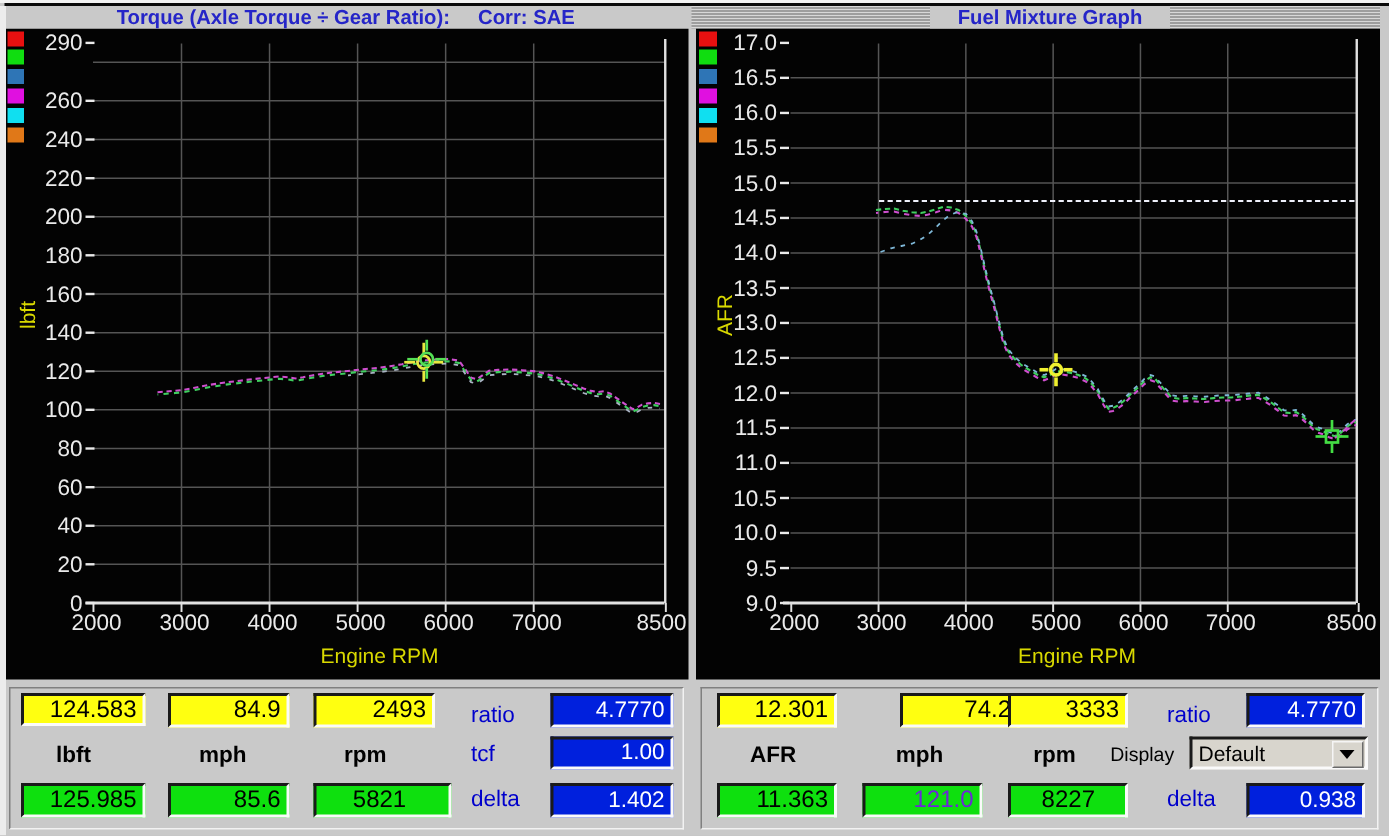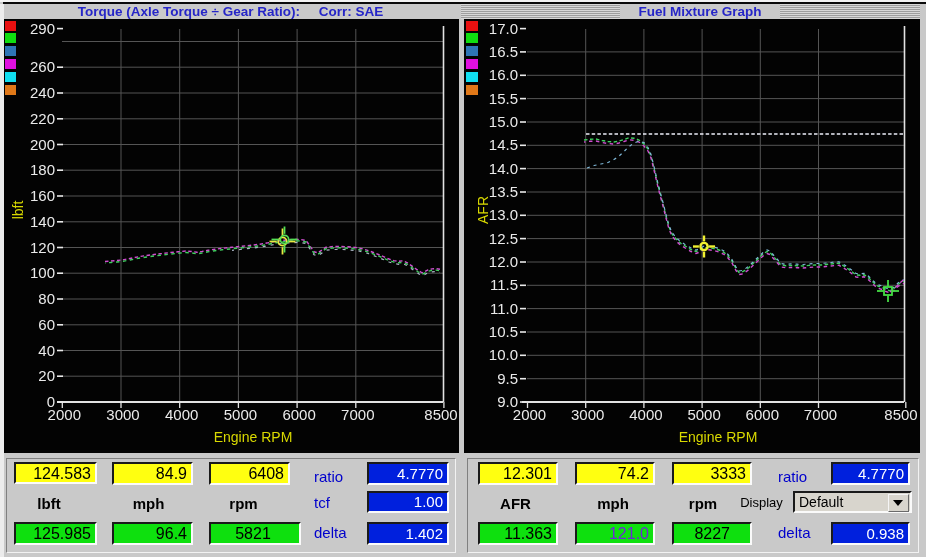--- a/index.html
+++ b/index.html
@@ -202,35 +202,35 @@
       <rect x="884" y="287" width="8" height="8" fill="none" stroke="#44dd44" stroke-width="1.8"></rect>
     </svg>
 
   <div style="position:absolute;left:0;top:4px;width:4px;height:553px;background:#ececec"></div>
   <div style="position:absolute;left:920px;top:4px;width:6px;height:553px;background:#c9c9c9"></div>
 
   <div style="position:absolute;left:6px;top:458px;width:450px;height:95px;border:1px solid;border-color:#808080 #f2f2f2 #f2f2f2 #808080;box-sizing:border-box"></div>
     <div style="position:absolute;left:467px;top:458px;width:452px;height:95px;border:1px solid;border-color:#808080 #f2f2f2 #f2f2f2 #808080;box-sizing:border-box"></div>
     <div style="position:absolute;left:14px;top:462px;width:83px;height:22px;background:#ffff10;border:2px solid;border-color:#1a1a1a #fafafa #fafafa #1a1a1a;box-sizing:border-box;color:#000;font-size:16px;line-height:19px;text-align:right;padding-right:4px">124.583</div>
     <div style="position:absolute;left:112px;top:462px;width:81px;height:23px;background:#ffff10;border:2px solid;border-color:#1a1a1a #fafafa #fafafa #1a1a1a;box-sizing:border-box;color:#000;font-size:16px;line-height:19px;text-align:right;padding-right:4px">84.9</div>
-    <div style="position:absolute;left:209px;top:462px;width:81px;height:23px;background:#ffff10;border:2px solid;border-color:#1a1a1a #fafafa #fafafa #1a1a1a;box-sizing:border-box;color:#000;font-size:16px;line-height:19px;text-align:right;padding-right:4px">6408</div>
+    <div style="position:absolute;left:209px;top:462px;width:81px;height:23px;background:#ffff10;border:2px solid;border-color:#1a1a1a #fafafa #fafafa #1a1a1a;box-sizing:border-box;color:#000;font-size:16px;line-height:19px;text-align:right;padding-right:4px">2493</div>
     <div style="position:absolute;left:314px;top:468px;color:#0000cc;font-size:15px">ratio</div>
     <div style="position:absolute;left:367px;top:462px;width:82px;height:23px;background:#0020dd;border:2px solid;border-color:#1a1a1a #fafafa #fafafa #1a1a1a;box-sizing:border-box;color:#fff;font-size:15px;line-height:19px;text-align:right;padding-right:4px">4.7770</div>
     <div style="position:absolute;left:4.0px;top:495px;width:90px;text-align:center;color:#000;font-size:15px;font-weight:bold">lbft</div>
     <div style="position:absolute;left:103.5px;top:495px;width:90px;text-align:center;color:#000;font-size:15px;font-weight:bold">mph</div>
     <div style="position:absolute;left:198.5px;top:495px;width:90px;text-align:center;color:#000;font-size:15px;font-weight:bold">rpm</div>
     <div style="position:absolute;left:314px;top:494px;color:#0000cc;font-size:15px">tcf</div>
     <div style="position:absolute;left:367px;top:491px;width:82px;height:22px;background:#0020dd;border:2px solid;border-color:#1a1a1a #fafafa #fafafa #1a1a1a;box-sizing:border-box;color:#fff;font-size:15px;line-height:18px;text-align:right;padding-right:4px">1.00</div>
     <div style="position:absolute;left:14px;top:522px;width:83px;height:23px;background:#0ee00e;border:2px solid;border-color:#1a1a1a #fafafa #fafafa #1a1a1a;box-sizing:border-box;color:#000;font-size:16px;line-height:19px;text-align:right;padding-right:4px">125.985</div>
-    <div style="position:absolute;left:112px;top:522px;width:81px;height:23px;background:#0ee00e;border:2px solid;border-color:#1a1a1a #fafafa #fafafa #1a1a1a;box-sizing:border-box;color:#000;font-size:16px;line-height:19px;text-align:right;padding-right:4px">96.4</div>
+    <div style="position:absolute;left:112px;top:522px;width:81px;height:23px;background:#0ee00e;border:2px solid;border-color:#1a1a1a #fafafa #fafafa #1a1a1a;box-sizing:border-box;color:#000;font-size:16px;line-height:19px;text-align:right;padding-right:4px">85.6</div>
     <div style="position:absolute;left:209px;top:522px;width:92px;height:23px;background:#0ee00e;border:2px solid;border-color:#1a1a1a #fafafa #fafafa #1a1a1a;box-sizing:border-box;color:#000;font-size:16px;line-height:19px;text-align:center;padding-right:4px">5821</div>
     <div style="position:absolute;left:314px;top:524px;color:#0000cc;font-size:15px">delta</div>
     <div style="position:absolute;left:367px;top:522px;width:82px;height:23px;background:#0020dd;border:2px solid;border-color:#1a1a1a #fafafa #fafafa #1a1a1a;box-sizing:border-box;color:#fff;font-size:15px;line-height:19px;text-align:right;padding-right:4px">1.402</div>
     <div style="position:absolute;left:478px;top:462px;width:80px;height:23px;background:#ffff10;border:2px solid;border-color:#1a1a1a #fafafa #fafafa #1a1a1a;box-sizing:border-box;color:#000;font-size:16px;line-height:19px;text-align:right;padding-right:4px">12.301</div>
-    <div style="position:absolute;left:575px;top:462px;width:80px;height:23px;background:#ffff10;border:2px solid;border-color:#1a1a1a #fafafa #fafafa #1a1a1a;box-sizing:border-box;color:#000;font-size:16px;line-height:19px;text-align:right;padding-right:4px">74.2</div>
+    <div style="position:absolute;left:600px;top:462px;width:80px;height:23px;background:#ffff10;border:2px solid;border-color:#1a1a1a #fafafa #fafafa #1a1a1a;box-sizing:border-box;color:#000;font-size:16px;line-height:19px;text-align:right;padding-right:4px">74.2</div>
     <div style="position:absolute;left:672px;top:462px;width:80px;height:23px;background:#ffff10;border:2px solid;border-color:#1a1a1a #fafafa #fafafa #1a1a1a;box-sizing:border-box;color:#000;font-size:16px;line-height:19px;text-align:right;padding-right:4px">3333</div>
     <div style="position:absolute;left:778px;top:468px;color:#0000cc;font-size:15px">ratio</div>
     <div style="position:absolute;left:831px;top:462px;width:79px;height:23px;background:#0020dd;border:2px solid;border-color:#1a1a1a #fafafa #fafafa #1a1a1a;box-sizing:border-box;color:#fff;font-size:15px;line-height:19px;text-align:right;padding-right:4px">4.7770</div>
     <div style="position:absolute;left:470.5px;top:495px;width:90px;text-align:center;color:#000;font-size:15px;font-weight:bold">AFR</div>
     <div style="position:absolute;left:568.0px;top:495px;width:90px;text-align:center;color:#000;font-size:15px;font-weight:bold">mph</div>
     <div style="position:absolute;left:658.0px;top:495px;width:90px;text-align:center;color:#000;font-size:15px;font-weight:bold">rpm</div>
     <div style="position:absolute;left:716.5px;top:495px;width:90px;text-align:center;color:#000;font-size:13px;font-weight:normal">Display</div>
     <div style="position:absolute;left:793px;top:491px;width:119px;height:22px;background:#d8d5cd;border:2px solid;border-color:#1a1a1a #fafafa #fafafa #1a1a1a;box-sizing:border-box;font-size:14px;line-height:18px;color:#000;padding-left:4px">Default<div style="position:absolute;right:1px;top:1px;width:19px;height:16px;background:#d8d5cd;border:1px solid;border-color:#f5f5f5 #6a6a6a #6a6a6a #f5f5f5">
         <div style="position:absolute;left:3.5px;top:5px;width:0;height:0;border:5.5px solid transparent;border-top:6.5px solid #000;border-bottom:none"></div>
       </div></div>

